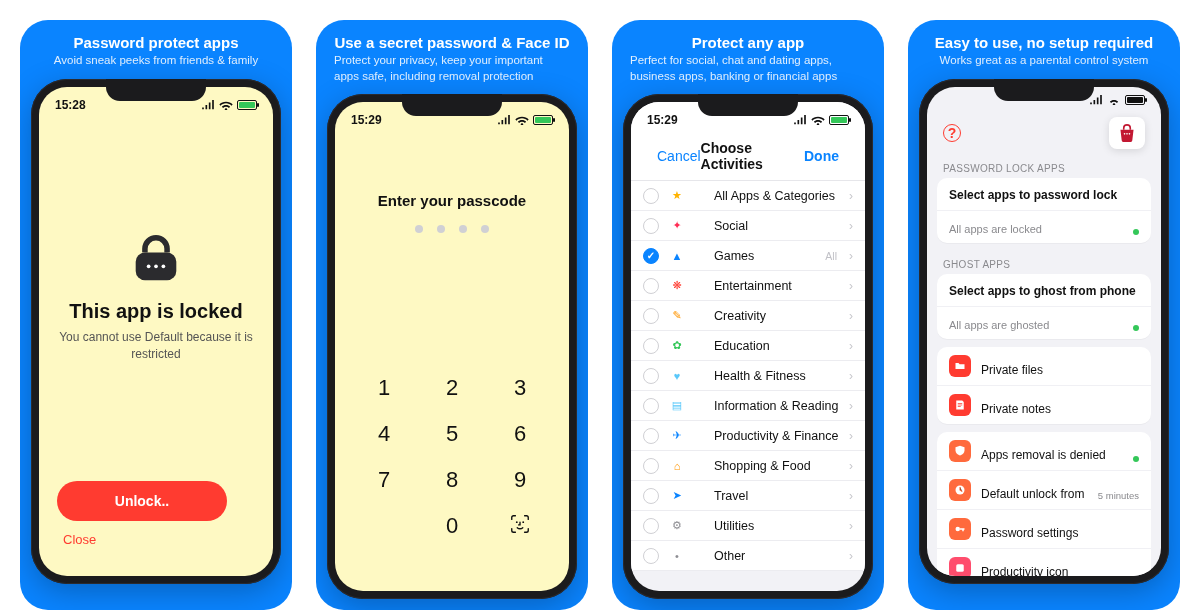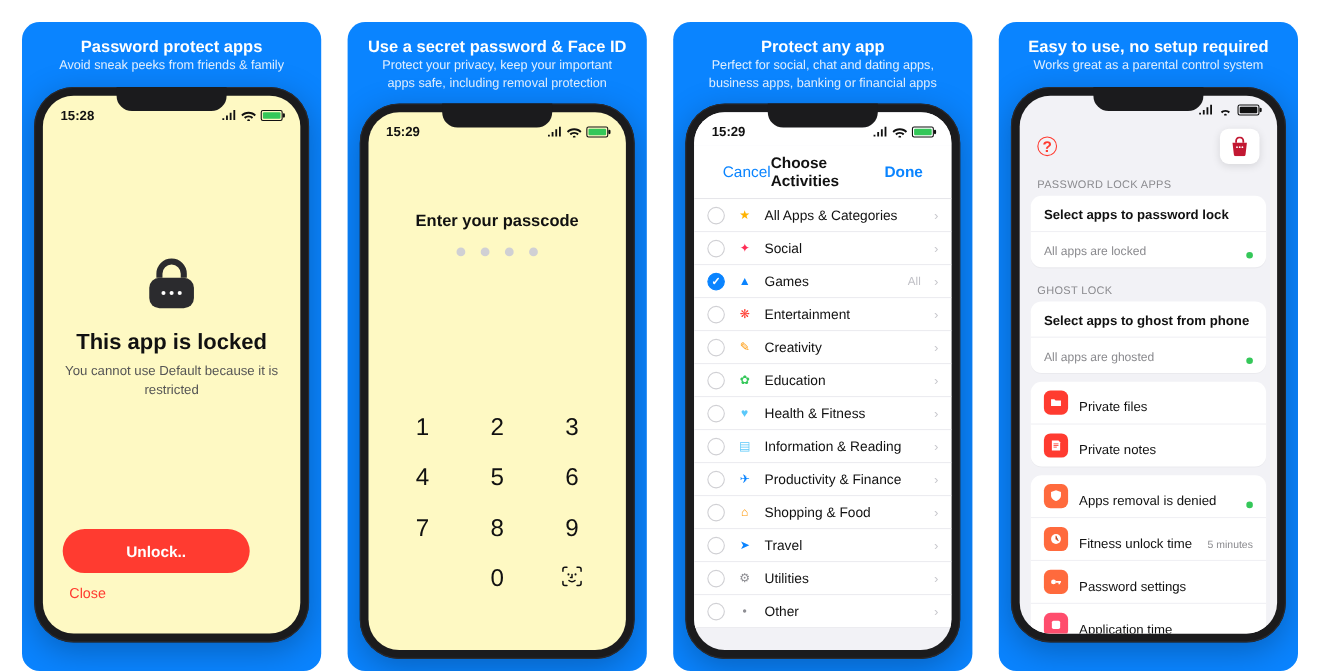--- a/index.html
+++ b/index.html
@@ -20,39 +20,39 @@
     overflow: hidden;
     display:flex;
     gap: 24px;
     padding: 20px 20px 0 20px;
     align-items:flex-start;
   }
 
   .panel {
     width: 280px;
     background: var(--blue);
-    border-radius: 16px;
+    border-radius: 28px;
     padding: 14px 8px 0 8px;
     display:flex;
     flex-direction:column;
     align-items:center;
     height: 590px;
     overflow:hidden;
   }
   .panel-title {
     color:#fff;
     font-size: 15px;
     font-weight:600;
     text-align:center;
     margin:0 6px 2px;
   }
   .panel-sub {
     color:#e0efff;
     font-size: 11.5px;
-    text-align:center;
+    text-align:left;
     line-height:1.35;
     margin:0 10px 10px;
   }
 
   
   .device {
     width: 250px;
     height: 505px;
     background: var(--bezel);
     border-radius: 36px;
@@ -149,21 +149,21 @@
     display:flex; align-items:center; gap:10px;
     padding:6px 12px;
     border-bottom: .5px solid #ececf0;
     font-size:12.5px; color:#111;
     min-height:30px;
   }
   .radio { width:16px; height:16px; border:1.5px solid #d0d0d4; border-radius:50%; flex-shrink:0;}
   .radio.checked { background: var(--blue); border-color:var(--blue); display:flex; align-items:center; justify-content:center;}
   .radio.checked::after { content:"✓"; color:#fff; font-size:10px; font-weight:700;}
   .cat-ico { width:16px; height:16px; border-radius:4px; flex-shrink:0; display:flex; align-items:center; justify-content:center; font-size:11px;}
-  .row .label { flex:1; }
+  .row .label { flex:1;margin-left:19px; }
   .row .meta { font-size:10.5px; color:#c0c0c6; margin-right:2px;}
   .chev { color:#c7c7cc; font-size:12px; }
 
   
   .p4-header { display:flex; justify-content:space-between; align-items:center; padding:10px 16px 6px; }
   .help-ico { color: var(--red); font-size:14px; width:18px; height:18px; border:1.5px solid var(--red); border-radius:50%; display:flex; align-items:center; justify-content:center; font-weight:700;}
   .bag-ico { width:36px; height:32px; background:#fff; border-radius:8px; box-shadow:0 2px 8px rgba(0,0,0,.12); display:flex; align-items:center; justify-content:center; }
   .bag-svg { width:20px; height:18px; }
   .sec-label4 { font-size:10px; color:var(--gray-text); padding:8px 16px 4px; letter-spacing:.3px;}
   .card {
@@ -442,21 +442,21 @@
       <div class="card">
         <div class="crow head">
             <span class="clabel">Select apps to password lock</span>
           </div>
         <div class="crow">
             <span class="clabel sub">All apps are locked</span>
             <span class="status-dot"></span>
           </div>
       </div>
 
-      <div class="sec-label4">GHOST LOCK</div>
+      <div class="sec-label4">GHOST APPS</div>
       <div class="card">
         <div class="crow head">
             <span class="clabel">Select apps to ghost from phone</span>
           </div>
         <div class="crow">
             <span class="clabel sub">All apps are ghosted</span>
             <span class="status-dot"></span>
           </div>
       </div>
 
@@ -489,36 +489,36 @@
             <span class="clabel">Apps removal is denied</span>
             <span class="status-dot"></span>
           </div>
           <div class="crow">
             <span class="sq-ico orange">
               <svg class="ico-svg" viewBox="0 0 16 16">
                 <circle cx="8" cy="8" r="6" fill="#fff"></circle>
                 <path stroke="#ff6a3d" stroke-width="1.5" d="M8 4v4l3 2"></path>
               </svg>
             </span>
-            <span class="clabel">Fitness unlock time</span>
+            <span class="clabel">Default unlock from</span>
             <span class="meta-right">5 minutes</span>
           </div>
           <div class="crow">
             <span class="sq-ico orange">
               <svg class="ico-svg" viewBox="0 0 16 16">
                 <circle cx="5" cy="8" r="3" fill="#fff"></circle>
                 <path stroke="#fff" stroke-width="2" d="M8 8h6M12 8v3"></path>
               </svg>
             </span>
             <span class="clabel">Password settings</span>
           </div>
           <div class="crow">
             <span class="sq-ico pink">
               <svg class="ico-svg" viewBox="0 0 16 16">
                 <rect x="3" y="3" width="10" height="10" rx="2" fill="#fff"></rect>
               </svg>
             </span>
-            <span class="clabel">Application time</span>
+            <span class="clabel">Productivity icon</span>
           </div>
         </div>
     </div>
   </div>
 </div>
 
 </body></html>

